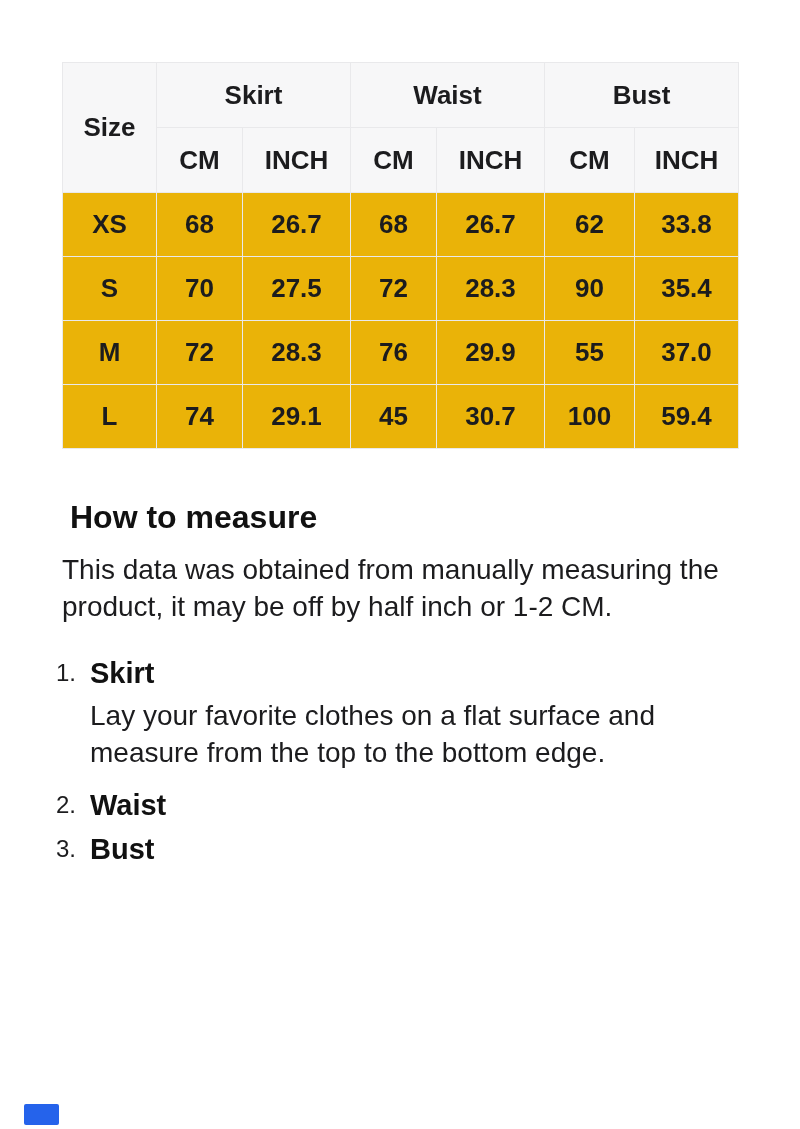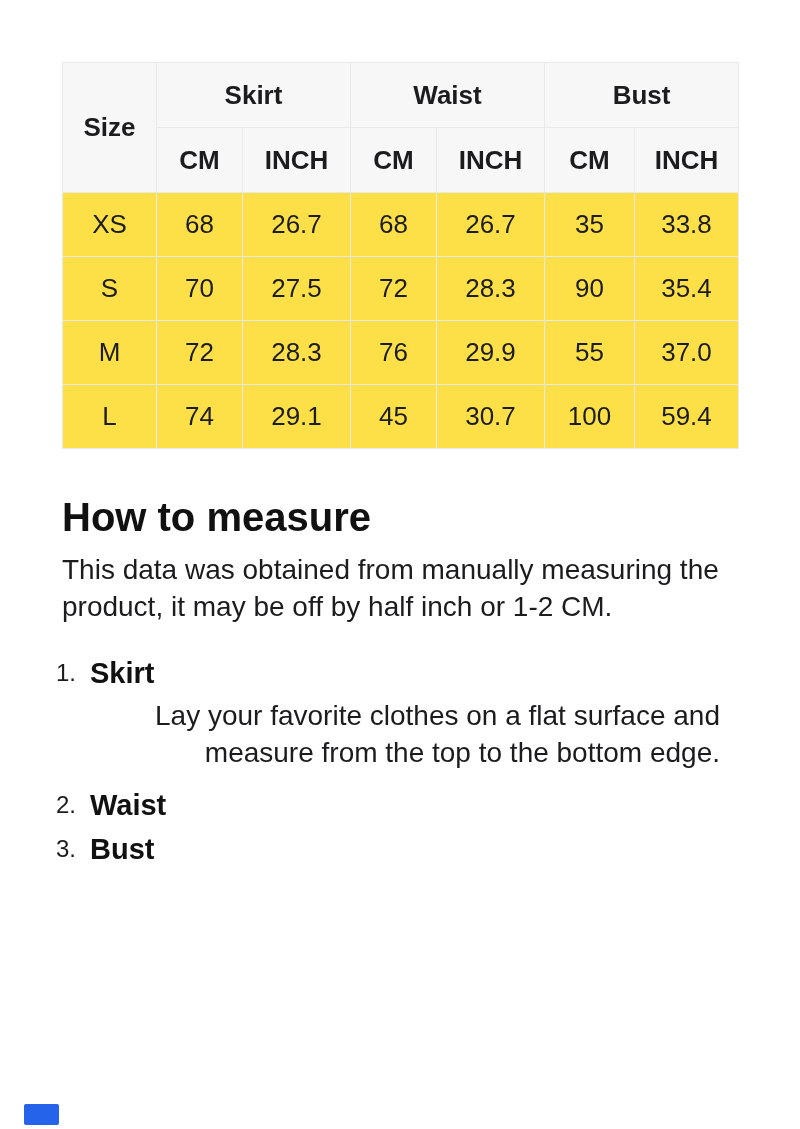--- a/index.html
+++ b/index.html
@@ -26,29 +26,29 @@
     text-align: center;
   }
   table.size-chart thead th {
     background: #f7f7f8;
     font-weight: 700;
     font-size: 26px;
     height: 65px;
   }
   table.size-chart tbody td {
     font-size: 26px;
-    font-weight: 400;
+    font-weight: 700;
     height: 64px;
-    background: #fde047;
+    background: #eab308;
   }
 
   
   h2.htm-heading {
-    margin: 46px 0 12px 0;
-    font-size: 40px;
+    margin: 46px 0 12px 8px;
+    font-size: 32px;
     line-height: 44px;
     font-weight: 700;
     color: #111111;
   }
   p.htm-intro {
     font-size: 28px;
     line-height: 37px;
     max-width: 678px;
   }
   .steps { margin-top: 26px; }
@@ -66,21 +66,20 @@
     font-size: 29px;
     line-height: 44px;
     font-weight: 700;
     color: #111111;
   }
   .step-desc {
     font-size: 28px;
     line-height: 37px;
     max-width: 630px;
     margin: 2px 0 12px 0;
-    text-align: right;
   }
 
   
   .cursor-artifact {
     position: absolute;
     left: 24px; top: 1104px;
     width: 35px; height: 21px;
     background: #2563eb;
     border-radius: 2px;
   }
@@ -116,21 +115,21 @@
         <th>INCH</th>
       </tr>
     </thead>
     <tbody>
       <tr>
         <td>XS</td>
         <td>68</td>
         <td>26.7</td>
         <td>68</td>
         <td>26.7</td>
-        <td>35</td>
+        <td>62</td>
         <td>33.8</td>
       </tr>
       <tr>
         <td>S</td>
         <td>70</td>
         <td>27.5</td>
         <td>72</td>
         <td>28.3</td>
         <td>90</td>
         <td>35.4</td>

